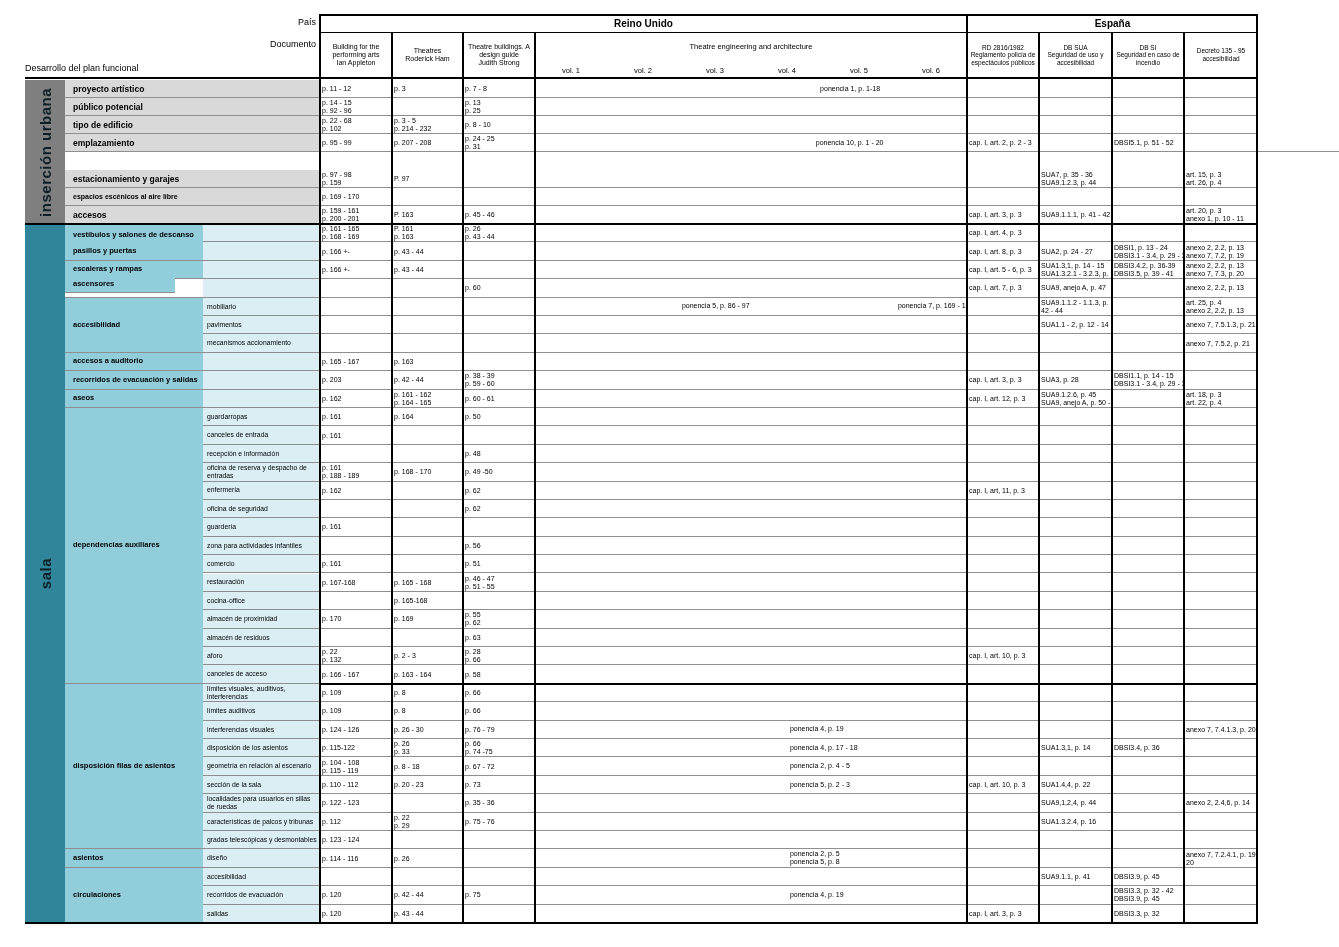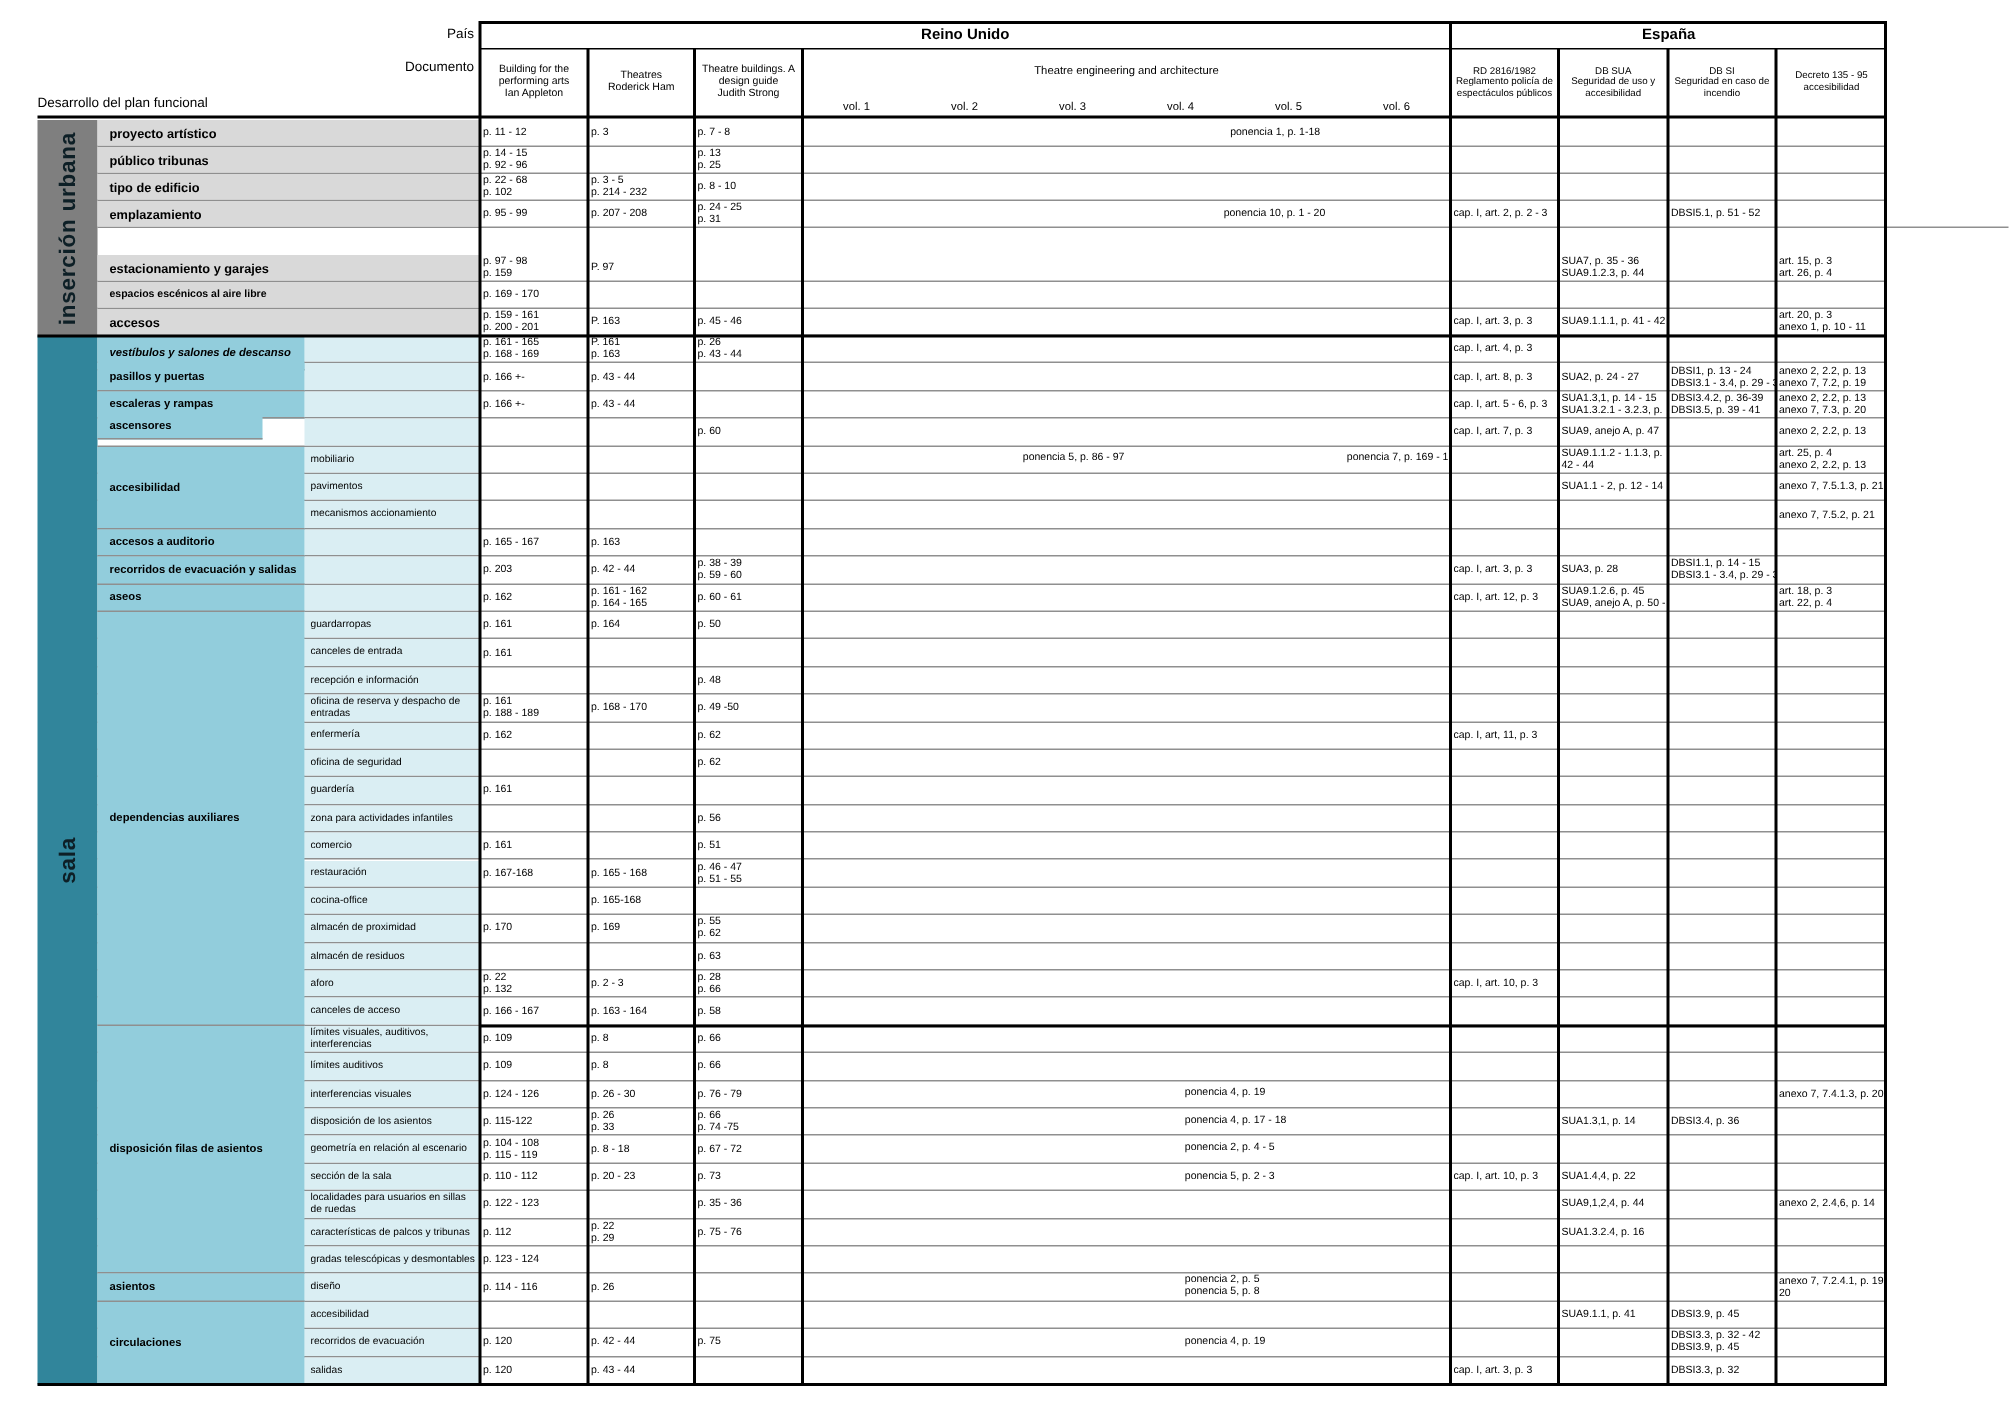--- a/index.html
+++ b/index.html
@@ -95,21 +95,21 @@
     <div class="trow" style="left: 65px; top: 80px; width: 1193px; height: 18px;">
       <div class="wlabel" style="left: 0px; top: 0px; width: 255px; height: 100%; position: absolute;">proyecto artístico</div>
       <div class="cell" style="left: 255px; top: 0px; width: 72px; height: 100%;">p. 11 - 12</div>
       <div class="cell" style="left: 327px; top: 0px; width: 71px; height: 100%;">p. 3</div>
       <div class="cell" style="left: 398px; top: 0px; width: 72px; height: 100%;">p. 7 - 8</div>
       <div class="volcell" style="left: 470px; top: 0px; width: 432px; height: 100%;">
         <div class="pon" style="left: 66%;">ponencia 1, p. 1-18</div>
       </div>
     </div>
     <div class="trow" style="left: 65px; top: 98px; width: 1193px; height: 18px;">
-      <div class="wlabel" style="left: 0px; top: 0px; width: 255px; height: 100%; position: absolute;">público tribunas</div>
+      <div class="wlabel" style="left: 0px; top: 0px; width: 255px; height: 100%; position: absolute;">público potencial</div>
       <div class="cell" style="left: 255px; top: 0px; width: 72px; height: 100%;">p. 14 - 15
 p. 92 - 96</div>
       <div class="cell" style="left: 398px; top: 0px; width: 72px; height: 100%;">p. 13
 p. 25</div>
     </div>
     <div class="trow" style="left: 65px; top: 116px; width: 1193px; height: 18px;">
       <div class="wlabel" style="left: 0px; top: 0px; width: 255px; height: 100%; position: absolute;">tipo de edificio</div>
       <div class="cell" style="left: 255px; top: 0px; width: 72px; height: 100%;">p. 22 - 68
 p. 102</div>
       <div class="cell" style="left: 327px; top: 0px; width: 71px; height: 100%;">p. 3 - 5
@@ -490,21 +490,21 @@
     </div>
     <div class="trow" style="left: 65px; top: 904.605px; width: 1193px; height: 18.3947px;">
       <div class="subcell" style="left: 138px; top: 0px; width: 117px; height: 100%; position: absolute;">
         <div class="subtext">salidas</div>
       </div>
       <div class="cell" style="left: 255px; top: 0px; width: 72px; height: 100%;">p. 120</div>
       <div class="cell" style="left: 327px; top: 0px; width: 71px; height: 100%;">p. 43 - 44</div>
       <div class="cell" style="left: 902px; top: 0px; width: 72px; height: 100%;">cap. I, art. 3, p. 3</div>
       <div class="cell" style="left: 1047px; top: 0px; width: 72px; height: 100%;">DBSI3.3, p. 32</div>
     </div>
-    <div class="mainlabel" style="left: 65px; top: 224px; width: 138px; height: 23px; font-style: italic;">vestíbulos y salones de descanso</div>
+    <div class="mainlabel" style="left: 65px; top: 224px; width: 138px; height: 23px;">vestíbulos y salones de descanso</div>
     <div class="mainlabel" style="left: 65px; top: 242.395px; width: 138px; height: 18.3947px;">pasillos y puertas</div>
     <div class="mainlabel" style="left: 65px; top: 260.789px; width: 138px; height: 18.3947px;">escaleras y rampas</div>
     <div class="mainlabel" style="left: 65px; top: 275px; width: 110px; height: 18.3947px;">ascensores</div>
     <div class="mainlabel" style="left: 65px; top: 297.579px; width: 138px; height: 55.1842px;">accesibilidad</div>
     <div class="mainlabel" style="left: 65px; top: 352.763px; width: 138px; height: 18.3947px;">accesos a auditorio</div>
     <div class="mainlabel" style="left: 65px; top: 371.158px; width: 138px; height: 18.3947px;">recorridos de evacuación y salidas</div>
     <div class="mainlabel" style="left: 65px; top: 389.553px; width: 138px; height: 18.3947px;">aseos</div>
     <div class="mainlabel" style="left: 65px; top: 407.947px; width: 138px; height: 275.921px;">dependencias auxiliares</div>
     <div class="mainlabel" style="left: 65px; top: 683.868px; width: 138px; height: 165.553px;">disposición filas de asientos</div>
     <div class="mainlabel" style="left: 65px; top: 849.421px; width: 138px; height: 18.3947px;">asientos</div>

